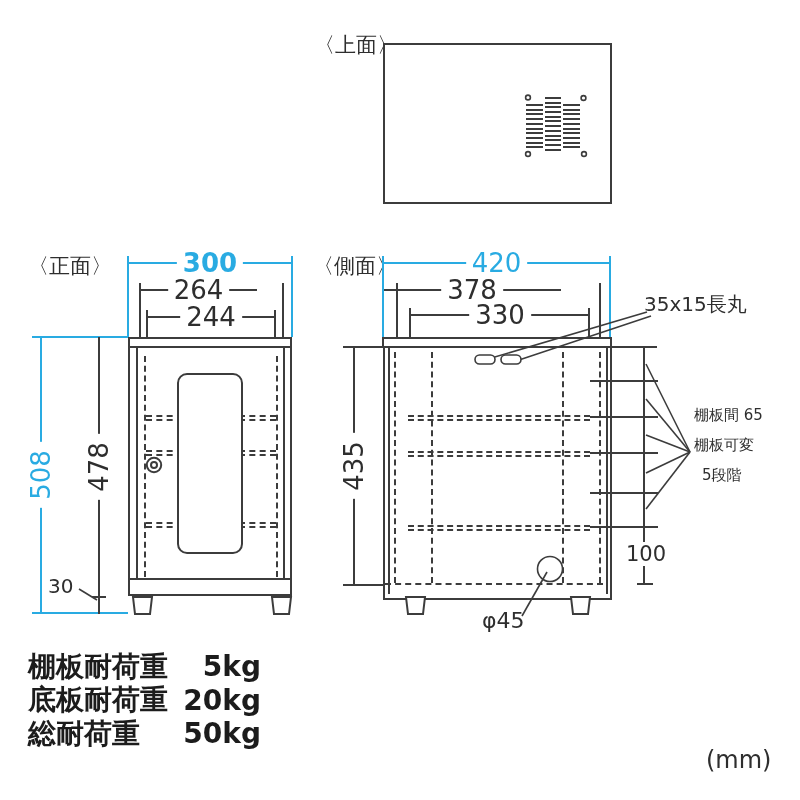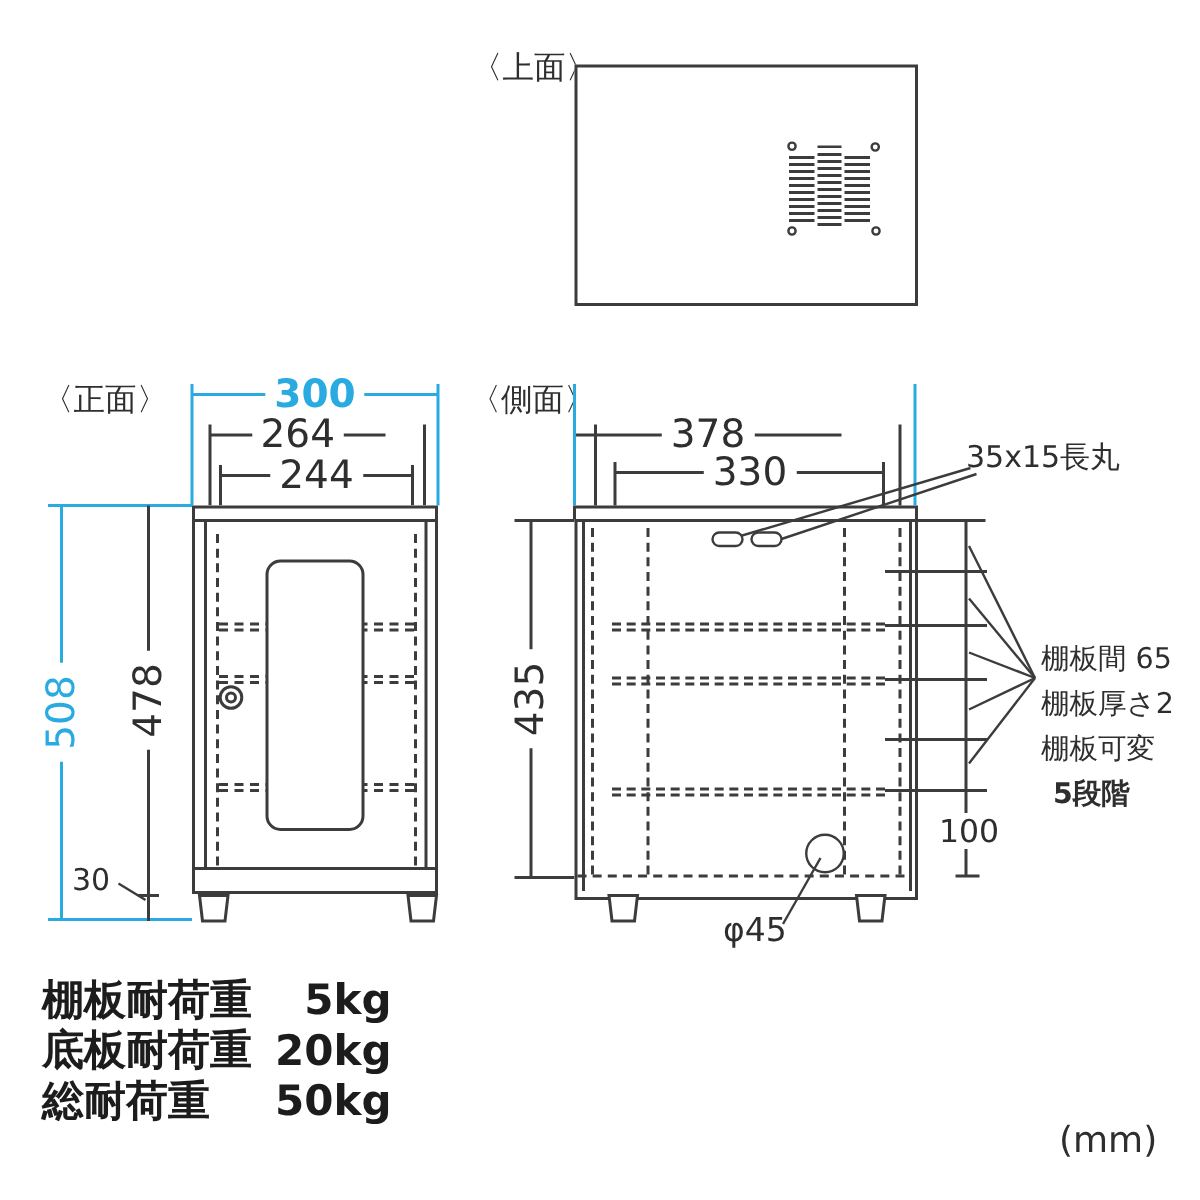--- a/index.html
+++ b/index.html
@@ -27,22 +27,22 @@
              background:#fff;padding:2px 8px;font-size:26px;line-height:1;white-space:nowrap;}
   .cy .ln{background:#29abe2;}
   .cy .lb{color:#29abe2;}
   
   .viewlabel{position:absolute;font-size:21px;line-height:1.1;white-space:nowrap;color:#2e2e2e;}
   .note{position:absolute;font-size:20px;line-height:1.15;white-space:nowrap;color:#2e2e2e;}
   .note.bgw{background:#fff;padding:0 2px;}
   
   .gcol{position:absolute;background:repeating-linear-gradient(to bottom,#3c3c3c 0 2px,rgba(0,0,0,0) 2px 4.7px);}
   
-  #shelf-notes{position:absolute;left:694px;top:424px;font-size:19px;line-height:30px;white-space:nowrap;}
-  #shelf-notes div:last-child{padding-left:8px;font-weight:bold;}
+  #shelf-notes{position:absolute;left:694px;top:400px;font-size:15px;line-height:30px;white-space:nowrap;}
+  #shelf-notes div:last-child{padding-left:8px;}
   
   #load-specs{position:absolute;left:28px;top:650px;width:233px;font-size:28px;font-weight:bold;color:#1c1c1c;}
   #load-specs .row{display:flex;height:33.5px;align-items:center;}
   .specv{margin-left:auto;}
   #unit-note{position:absolute;left:706px;top:746px;font-size:24px;color:#2e2e2e;}
   svg{position:absolute;left:0;top:0;pointer-events:none;}
 </style>
 </head>
 <body>
 
@@ -97,20 +97,24 @@
   <div class="vl" style="left:283px;top:348px;height:230px;"></div>
   <div class="dashv" style="left:144px;top:356px;height:221px;"></div>
   <div class="dashv" style="left:276px;top:356px;height:221px;"></div>
   <div class="shelf" style="left:146px;top:415px;width:130px;"></div>
   <div class="shelf" style="left:146px;top:450px;width:130px;"></div>
   <div class="shelf" style="left:146px;top:522px;width:130px;"></div>
   <div class="box" style="left:177px;top:373px;width:62px;height:177px;border-radius:10px;"></div>
 
   <div class="viewlabel" style="left:313px;top:255px;">〈側面〉</div>
 
+  <div class="dim-h cy" style="left:383px;top:253px;width:227px;">
+    <i class="ln"></i>
+      <span class="lb">420</span>
+  </div>
   <div class="dim-h" style="left:383px;top:280px;width:178px;">
     <i class="ln"></i>
       <span class="lb">378</span>
   </div>
   <div class="dim-h" style="left:410px;top:305px;width:180px;">
     <i class="ln"></i>
       <span class="lb">330</span>
   </div>
   <div class="vl cy" style="left:382px;top:256px;height:81px;"></div>
   <div class="vl cy" style="left:609px;top:256px;height:81px;"></div>
@@ -145,21 +149,20 @@
   <div class="hl" style="left:590px;top:416px;width:68px;"></div>
   <div class="hl" style="left:590px;top:452px;width:68px;"></div>
   <div class="hl" style="left:590px;top:492px;width:68px;"></div>
   <div class="hl" style="left:590px;top:526px;width:68px;"></div>
   <div class="hl" style="left:637px;top:583px;width:16px;"></div>
   <div class="note bgw" style="left:620px;top:542px;width:48px;text-align:center;font-size:21px;">100</div>
 
   <div class="note" style="left:644px;top:293px;font-size:20px;">35x15長丸</div>
   <div id="shelf-notes">
     <div>棚板間 65</div>
-    <div>棚板厚さ2</div>
     <div>棚板可変</div>
     <div>5段階</div>
   </div>
   <div class="note" style="left:482px;top:608px;font-size:22px;">φ45</div>
 
   <div id="load-specs">
     <div class="row">
       <span>棚板耐荷重</span>
       <span class="specv">5kg</span>
     </div>

